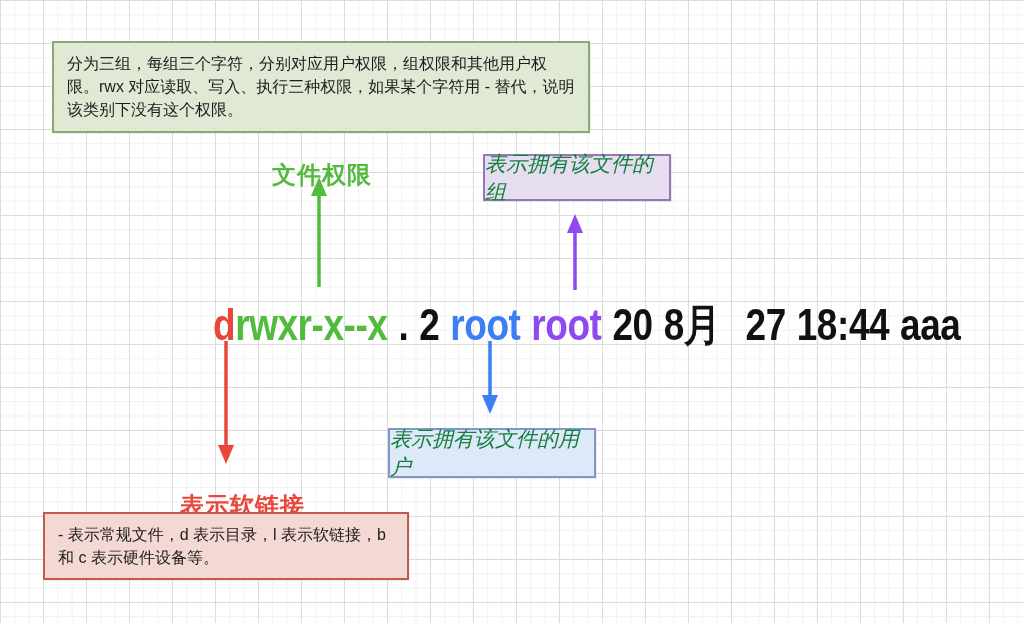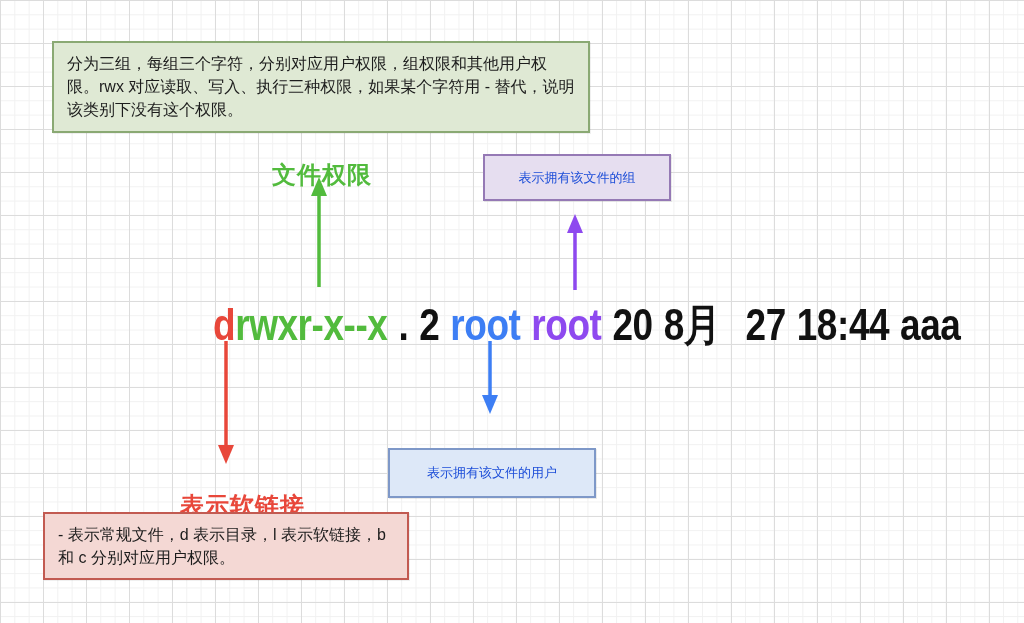--- a/index.html
+++ b/index.html
@@ -39,32 +39,33 @@
     left: 43px; top: 512px; width: 366px; min-height: 66px;
     background: var(--color-note_red_bg, #f4d8d4);
     border-color: var(--color-note_red_border, #c25a51);
   }
   .callout {
     position: absolute;
     box-sizing: border-box;
     display: flex;
     align-items: center;
     justify-content: center;
-    font-size: 13px;
-    color: #1d4ed8;
+    font-size: 21px;
+    color: #15803d;
     border: 2px solid;
     box-shadow: 1px 1px 0 rgba(0,0,0,0.08);
+    font-style: italic;
   }
   .callout-group {
     left: 483px; top: 154px; width: 188px; height: 47px;
     background: var(--color-callout_purple_bg, #e6def0);
     border-color: var(--color-callout_purple_border, #9579b5);
   }
   .callout-user {
-    left: 388px; top: 448px; width: 208px; height: 50px;
+    left: 388px; top: 428px; width: 208px; height: 50px;
     background: var(--color-callout_blue_bg, #dde8f8);
     border-color: var(--color-callout_blue_border, #7e98c8);
   }
   .big-label {
     position: absolute;
     font-size: 24px;
     font-weight: 700;
     letter-spacing: 1px;
     white-space: nowrap;
     margin-top: 19px;
@@ -135,15 +136,15 @@
 
   <svg class="arrow arrow-blue" style="left:479px; top:341px;" width="22" height="74" viewBox="0 0 22 74">
     <line x1="11" y1="0" x2="11" y2="58" stroke="currentColor" stroke-width="3.5"></line>
     <polygon points="11,73 3,54 19,54" fill="currentColor"></polygon>
   </svg>
 
   <div class="callout callout-user">表示拥有该文件的用户</div>
 
   <div class="big-label label-filetype">表示软链接</div>
 
-  <div class="note note-bottom">- 表示常规文件，d 表示目录，l 表示软链接，b 和 c 分别对应用户权限。</div>
+  <div class="note note-bottom">- 表示常规文件，d 表示目录，l 表示软链接，b 和 c 表示硬件设备等。</div>
 
 </div>
 
 </body></html>

